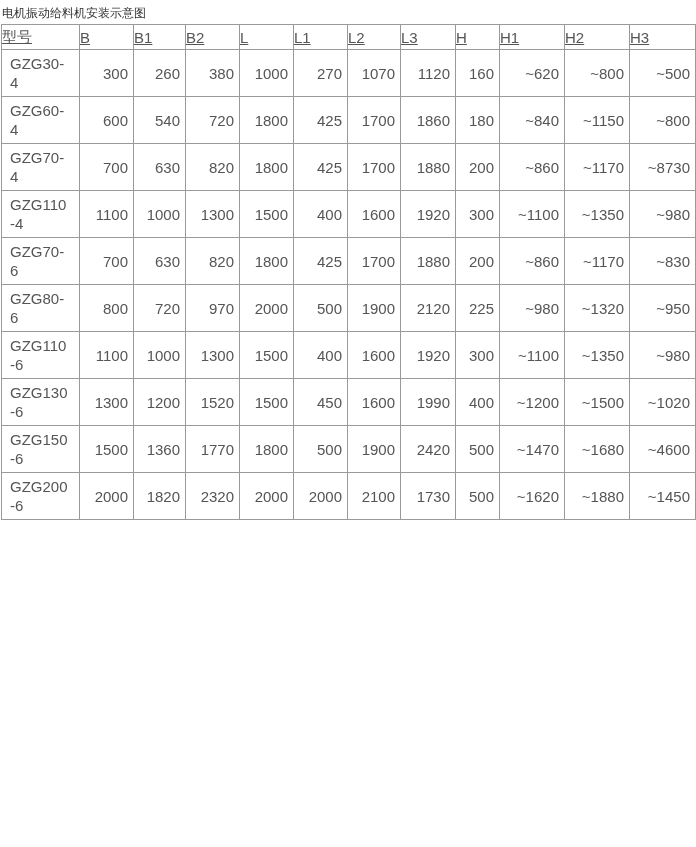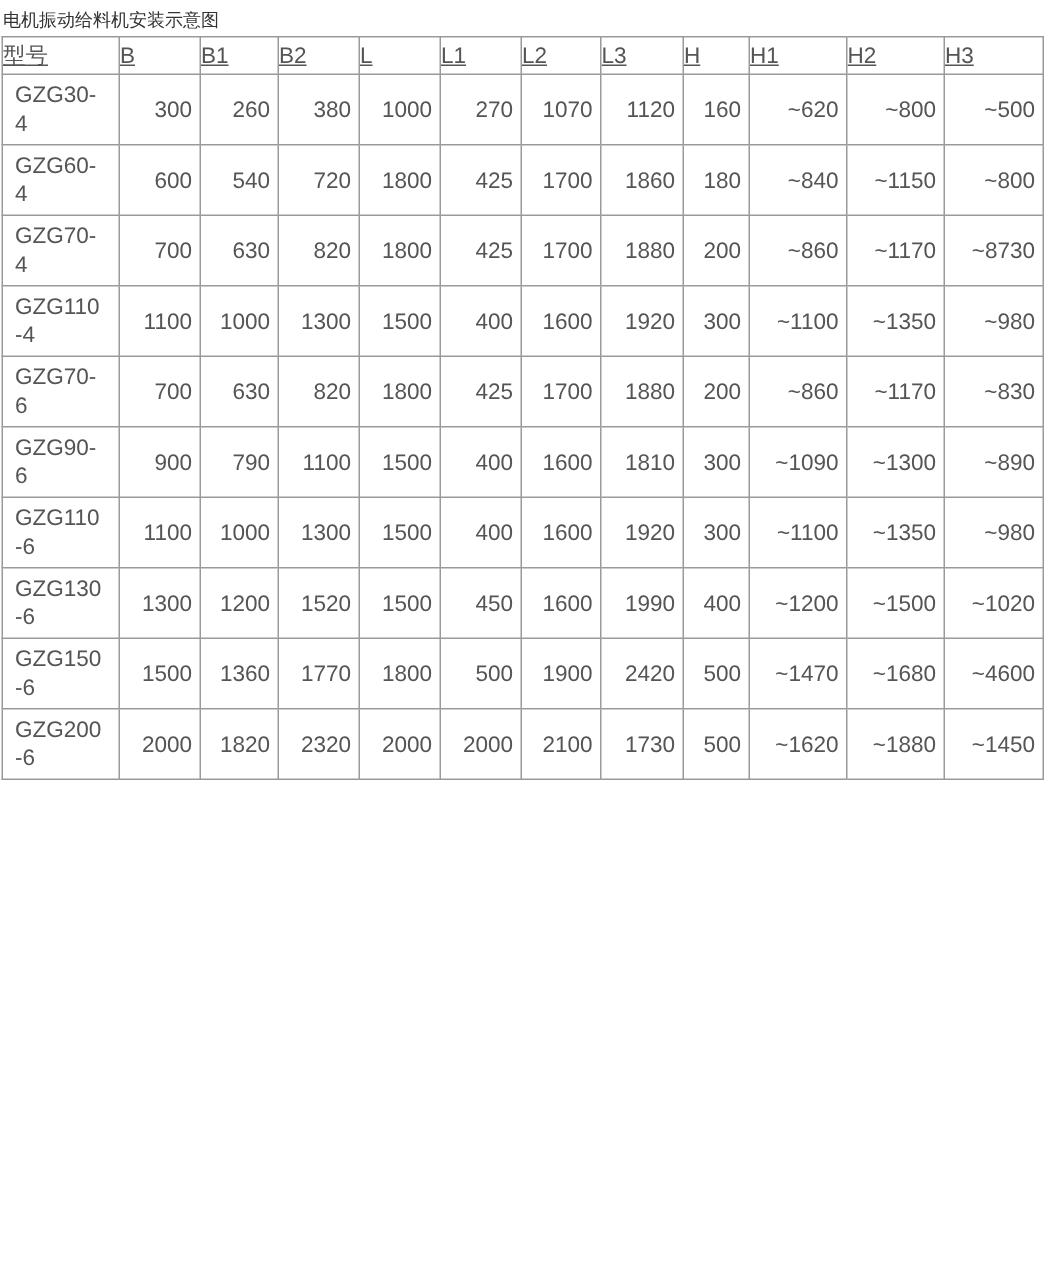--- a/index.html
+++ b/index.html
@@ -156,32 +156,32 @@
           <td class="value-cell">1800</td>
           <td class="value-cell">425</td>
           <td class="value-cell">1700</td>
           <td class="value-cell">1880</td>
           <td class="value-cell">200</td>
           <td class="value-cell">~860</td>
           <td class="value-cell">~1170</td>
           <td class="value-cell">~830</td>
         </tr>
         <tr>
-          <td class="model-cell">GZG90-6</td>
-          <td class="value-cell">900</td>
-          <td class="value-cell">790</td>
-          <td class="value-cell">1100</td>
-          <td class="value-cell">1500</td>
-          <td class="value-cell">400</td>
-          <td class="value-cell">1600</td>
-          <td class="value-cell">1810</td>
-          <td class="value-cell">300</td>
-          <td class="value-cell">~1090</td>
-          <td class="value-cell">~1300</td>
-          <td class="value-cell">~890</td>
+          <td class="model-cell">GZG80-6</td>
+          <td class="value-cell">800</td>
+          <td class="value-cell">720</td>
+          <td class="value-cell">970</td>
+          <td class="value-cell">2000</td>
+          <td class="value-cell">500</td>
+          <td class="value-cell">1900</td>
+          <td class="value-cell">2120</td>
+          <td class="value-cell">225</td>
+          <td class="value-cell">~980</td>
+          <td class="value-cell">~1320</td>
+          <td class="value-cell">~950</td>
         </tr>
         <tr>
           <td class="model-cell">GZG110-6</td>
           <td class="value-cell">1100</td>
           <td class="value-cell">1000</td>
           <td class="value-cell">1300</td>
           <td class="value-cell">1500</td>
           <td class="value-cell">400</td>
           <td class="value-cell">1600</td>
           <td class="value-cell">1920</td>

